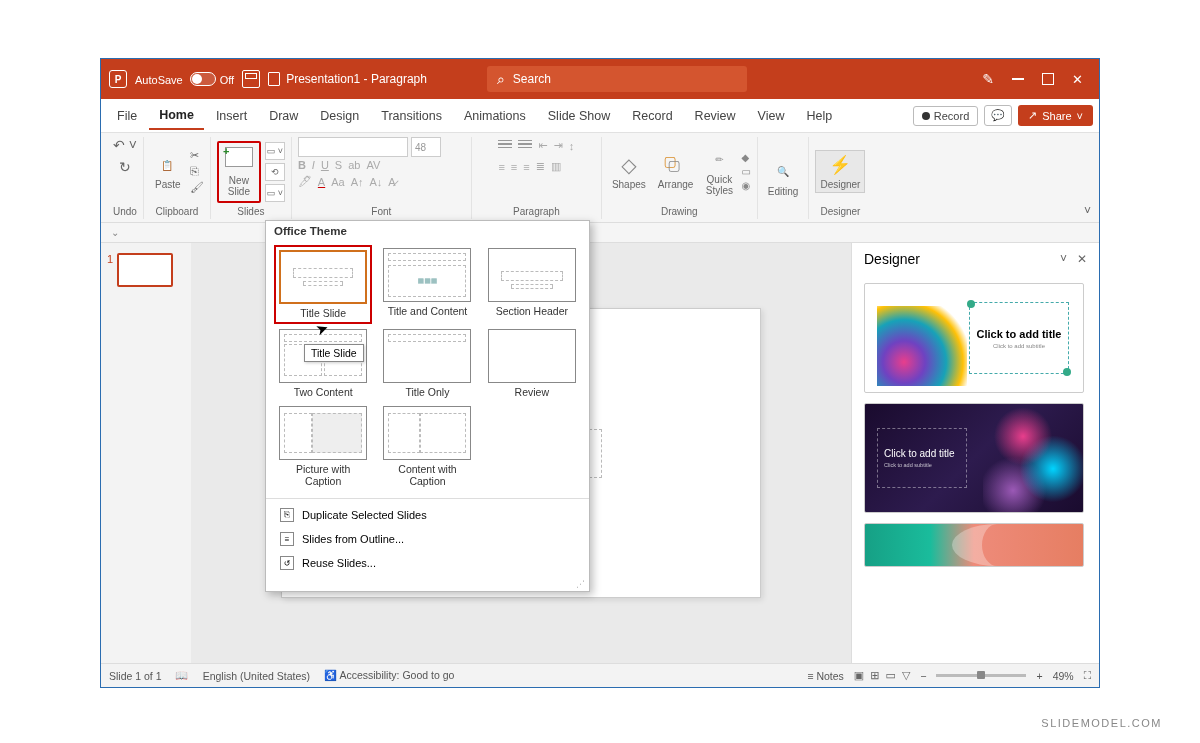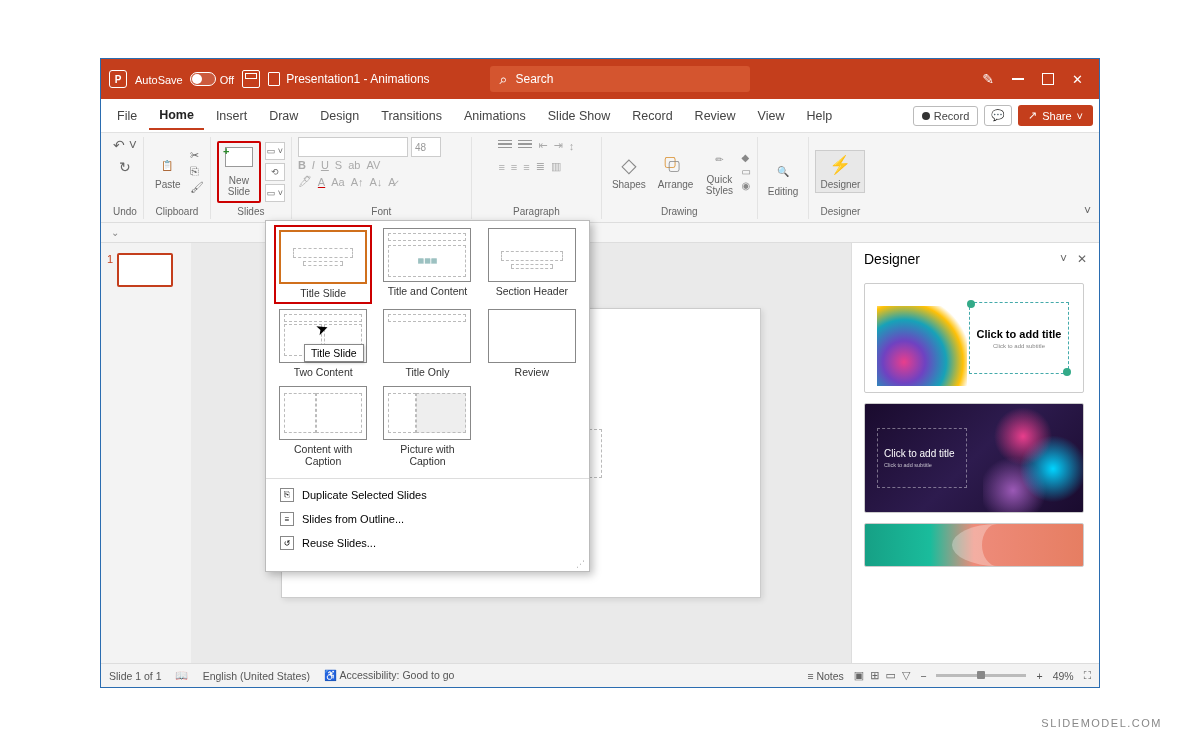--- a/index.html
+++ b/index.html
@@ -121,21 +121,21 @@
 
   <div class="titlebar">
     <div class="app-icon">P</div>
     <div class="autosave">
       <span>AutoSave</span>
       <div class="toggle"></div>
       <span>Off</span>
     </div>
     <div class="save-icon"></div>
     <div class="doc-icon"></div>
-    <span>Presentation1 - Animations</span>
+    <span>Presentation1 - Paragraph</span>
     <div class="searchbar">
       <span class="mag-icon"></span>
       <span>Search</span>
     </div>
     <div class="titlebar-right">
       <span class="pen-icon"></span>
       <div class="min-icon"></div>
       <div class="max-icon"></div>
       <span class="close-icon"></span>
     </div>
@@ -358,20 +358,21 @@
       <span>−</span>
       <div class="zoom-slider"></div>
       <span>+</span>
       <span>49%</span>
       <span>⛶</span>
     </div>
   </div>
 </div>
 
 <div class="gallery">
+  <div class="gal-header">Office Theme</div>
   <div class="gal-grid">
     <div class="gal-item hilite">
       <div class="gal-thumb selected">
           <div class="gt-title-bar"></div>
           <div class="gt-sub-bar"></div>
         </div>
       <div class="gal-label">Title Slide</div>
     </div>
     <div class="gal-item">
       <div class="gal-thumb">
@@ -400,31 +401,31 @@
           <div class="gt-top"></div>
         </div>
       <div class="gal-label">Title Only</div>
     </div>
     <div class="gal-item">
       <div class="gal-thumb"></div>
       <div class="gal-label">Review</div>
     </div>
     <div class="gal-item">
       <div class="gal-thumb">
+          <div class="gt-left" style="top:6px;height:40px;width:28px;"></div>
+          <div class="gt-right" style="top:6px;height:40px;width:50px;background:#eee;"></div>
+        </div>
+      <div class="gal-label">Picture with Caption</div>
+    </div>
+    <div class="gal-item">
+      <div class="gal-thumb">
           <div class="gt-left" style="top:6px;height:40px;width:32px;"></div>
           <div class="gt-right" style="top:6px;height:40px;width:46px;"></div>
         </div>
       <div class="gal-label">Content with Caption</div>
-    </div>
-    <div class="gal-item">
-      <div class="gal-thumb">
-          <div class="gt-left" style="top:6px;height:40px;width:28px;"></div>
-          <div class="gt-right" style="top:6px;height:40px;width:50px;background:#eee;"></div>
-        </div>
-      <div class="gal-label">Picture with Caption</div>
     </div>
   </div>
   <div class="gal-actions">
     <div class="gal-action">
         <div class="ga-icon">⎘</div>
         <span>Duplicate Selected Slides</span>
       </div>
     <div class="gal-action">
         <div class="ga-icon">≡</div>
         <span>Slides from Outline...</span>

